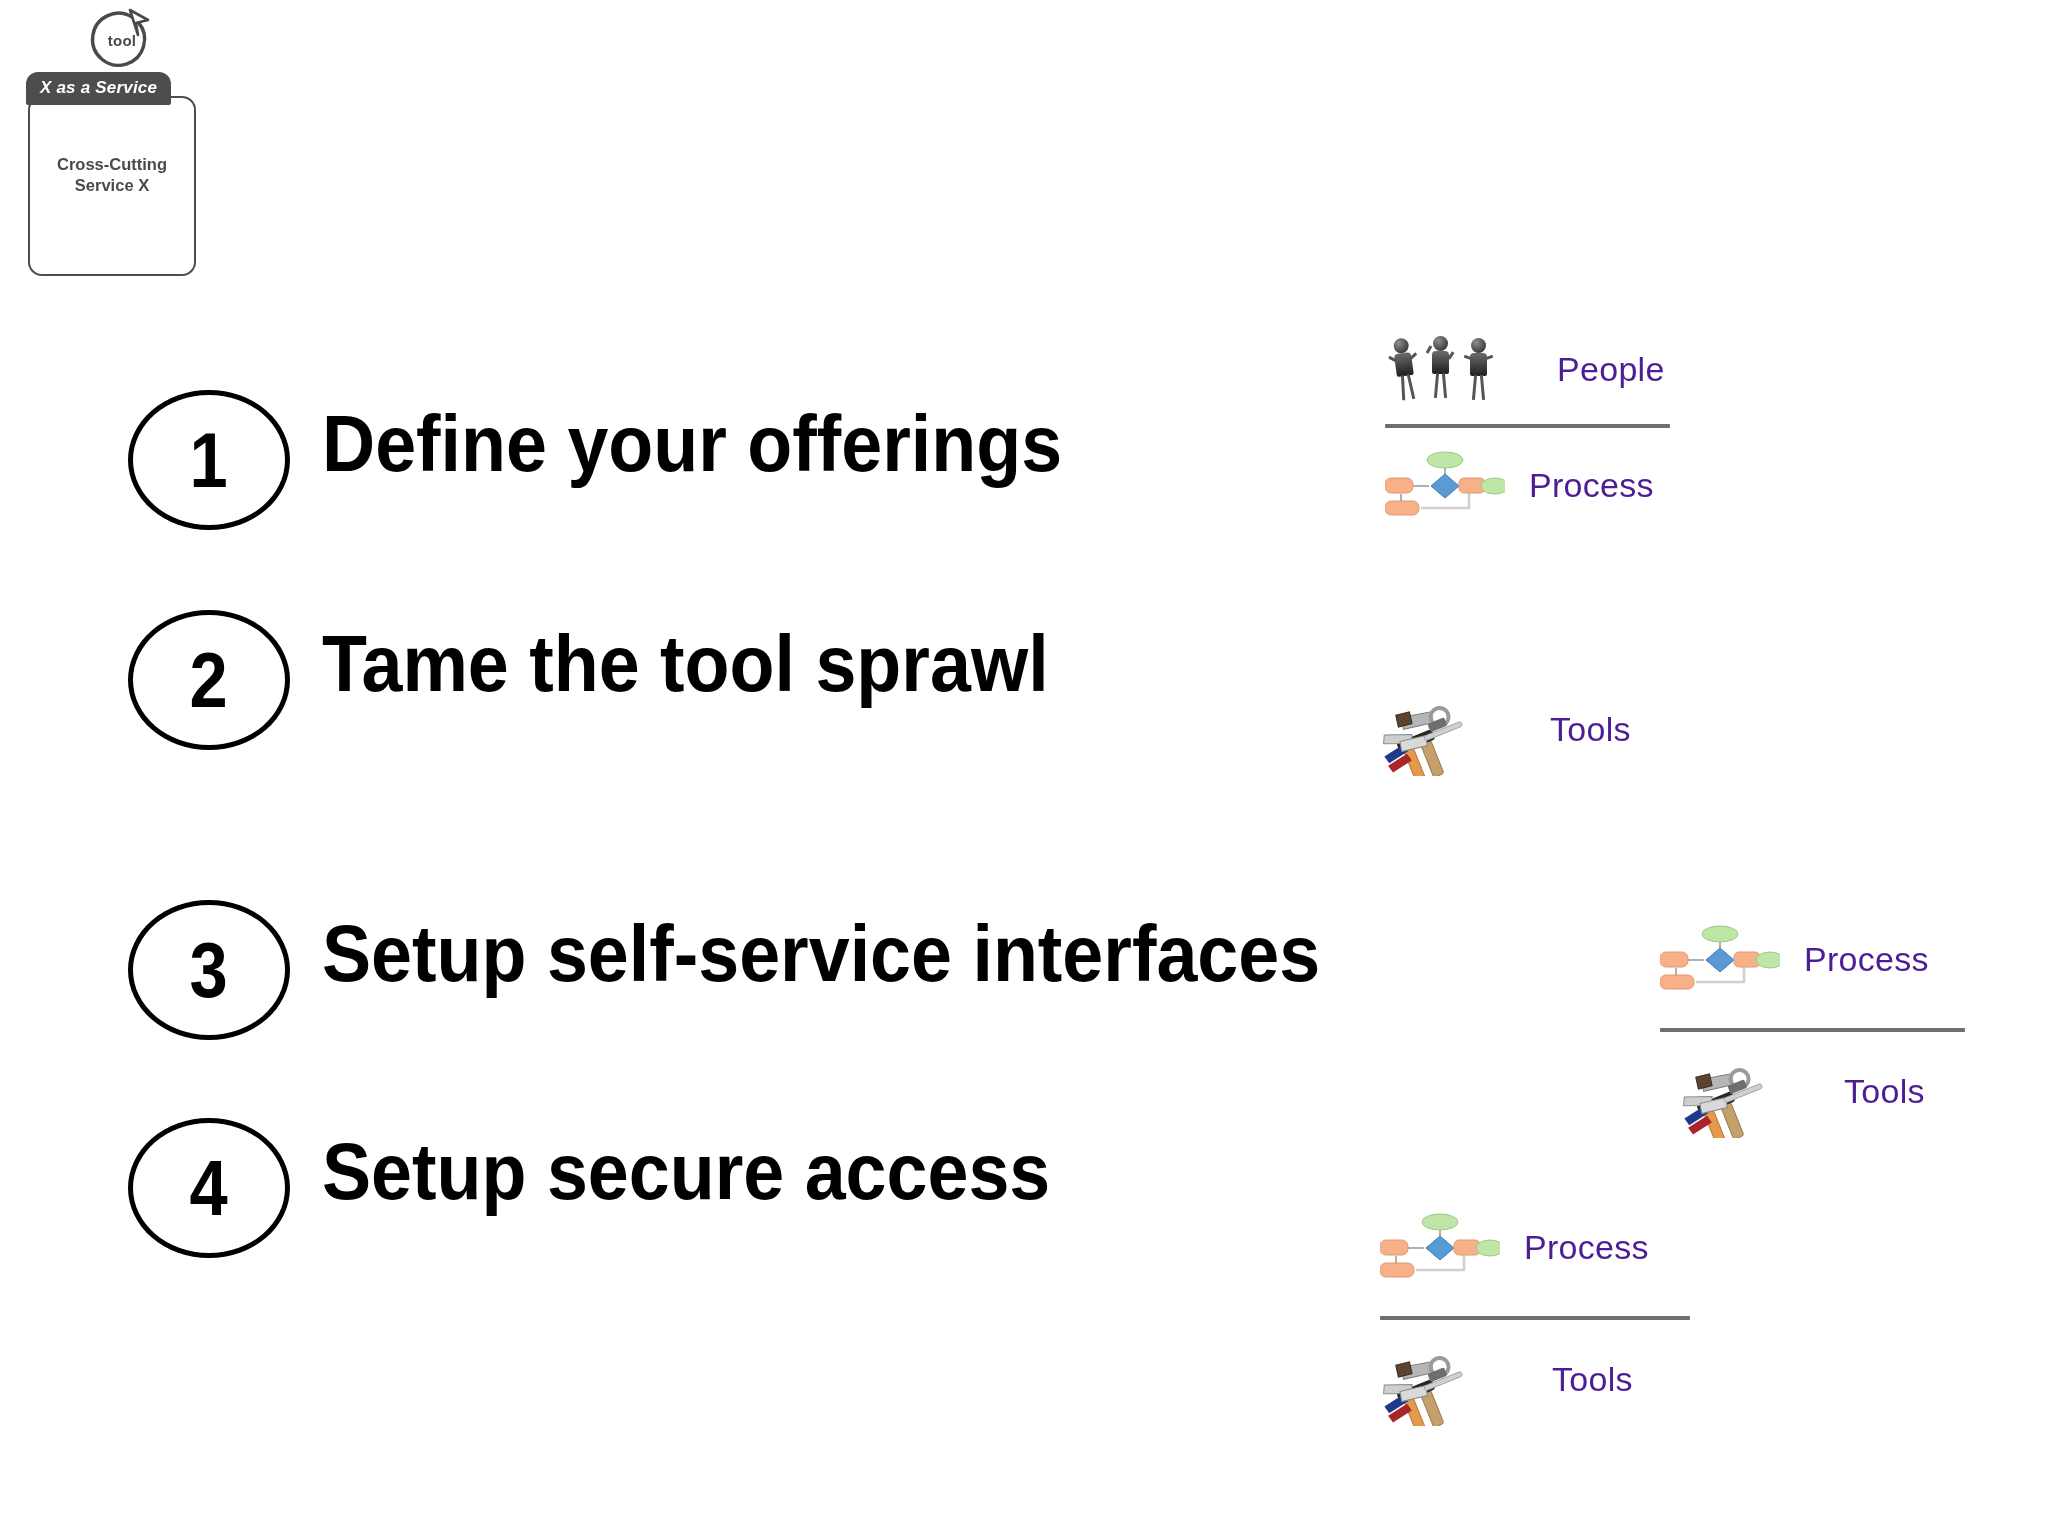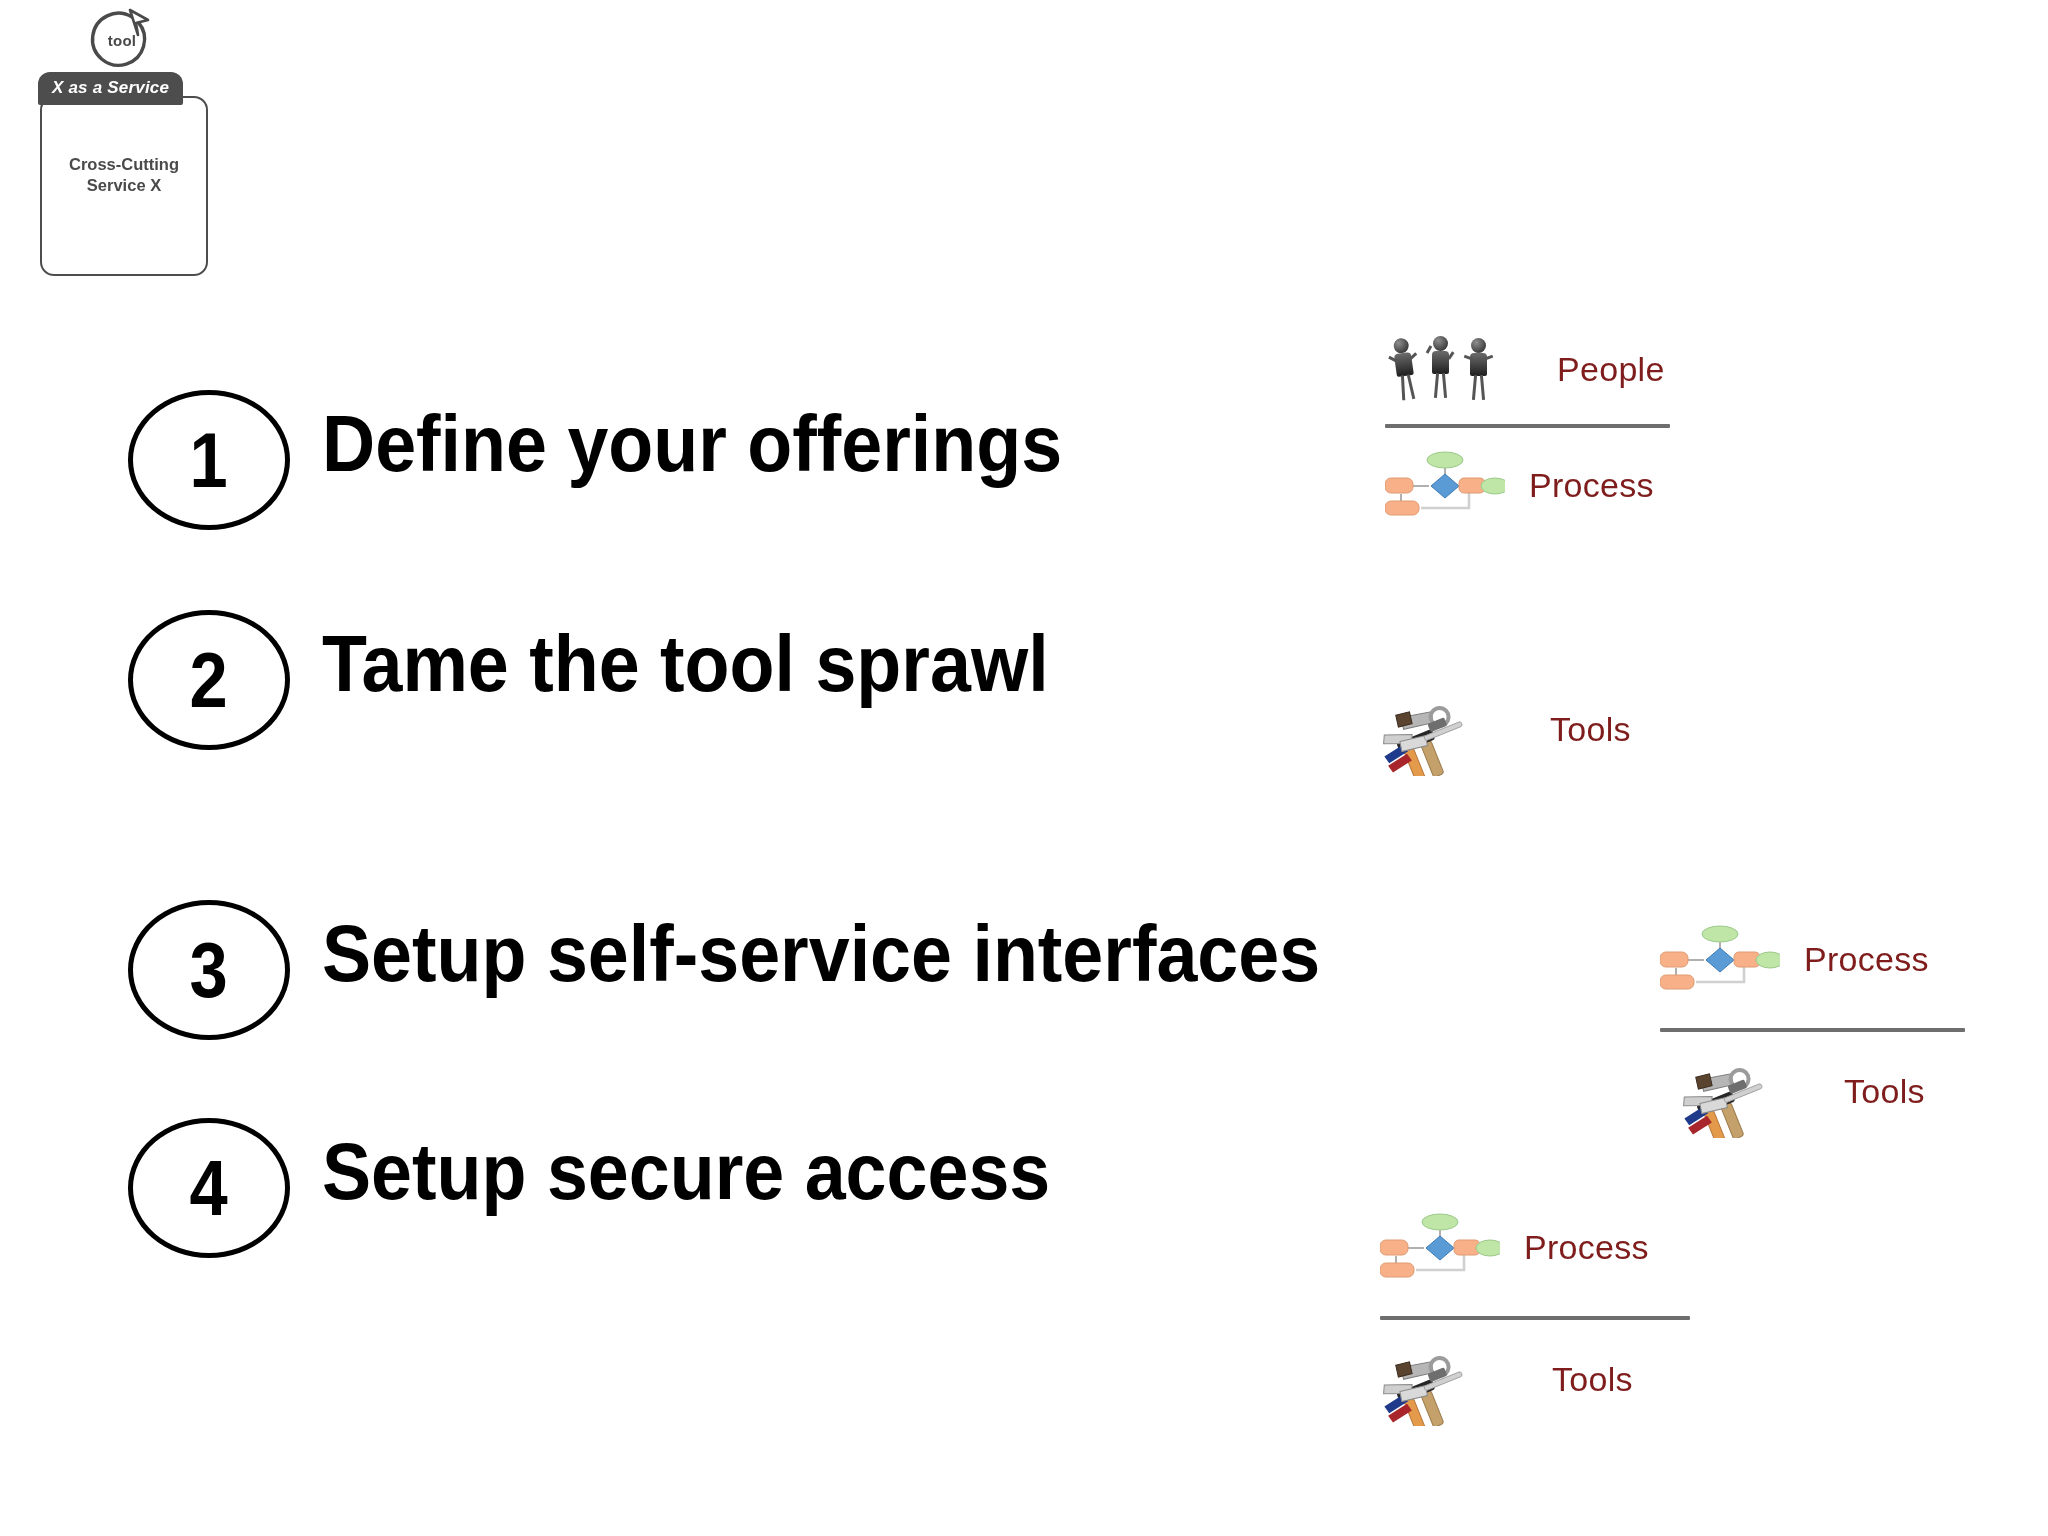--- a/index.html
+++ b/index.html
@@ -16,21 +16,21 @@
   .pull-group{position:absolute;left:28px;top:2px;width:170px;height:280px;}
   .pull-circle{position:absolute;left:58px;top:2px;width:72px;height:72px;}
   .pull-circle svg{display:block;}
   .pull-label{
     position:absolute;left:58px;top:2px;width:72px;height:72px;
     display:flex;align-items:center;justify-content:center;
     font-size:15px;color:#4a4a4a;font-weight:600;letter-spacing:.2px;
   }
 
   .xcard{
-    position:absolute;left:12px;top:94px;width:168px;height:180px;
+    position:absolute;left:0px;top:94px;width:168px;height:180px;
     border:2.5px solid #4d4d4d;border-radius:14px;background:#ffffff;
     box-sizing:border-box;
   }
   .xcard-header{
     position:absolute;left:-4px;top:-26px;
     background:#4d4d4d;color:#ffffff;
     border-radius:12px 12px 2px 2px;
     padding:6px 14px 7px 14px;
     font-size:17px;font-weight:700;font-style:italic;
     white-space:nowrap;
@@ -71,21 +71,21 @@
     font-size:80px;font-weight:700;color:#000;white-space:nowrap;
     transform:scaleX(.92);transform-origin:left center;
     line-height:1;
   }
 
   
   .icongroup{position:absolute;}
   .iconrow{position:absolute;display:flex;align-items:center;}
   .iconart{width:120px;height:78px;position:relative;flex:0 0 auto;}
   .iconlabel{
-    font-size:34px;color:#7f1d1d;font-weight:400;white-space:nowrap;
+    font-size:34px;color:#4c1d95;font-weight:400;white-space:nowrap;
     letter-spacing:.3px;
   }
   .icon-sep{position:absolute;height:4px;background:#6e6e6e;border-radius:1px;}
 
   
   .person{position:absolute;width:30px;height:62px;}
   .p-head{position:absolute;left:8px;top:0;width:15px;height:15px;border-radius:50%;
           background:radial-gradient(circle at 35% 30%,#8e8e8e,#3a3a3a 75%);}
   .p-body{position:absolute;left:7px;top:15px;width:17px;height:23px;border-radius:4px 4px 2px 2px;
           background:linear-gradient(180deg,#6b6b6b,#1f1f1f);}

